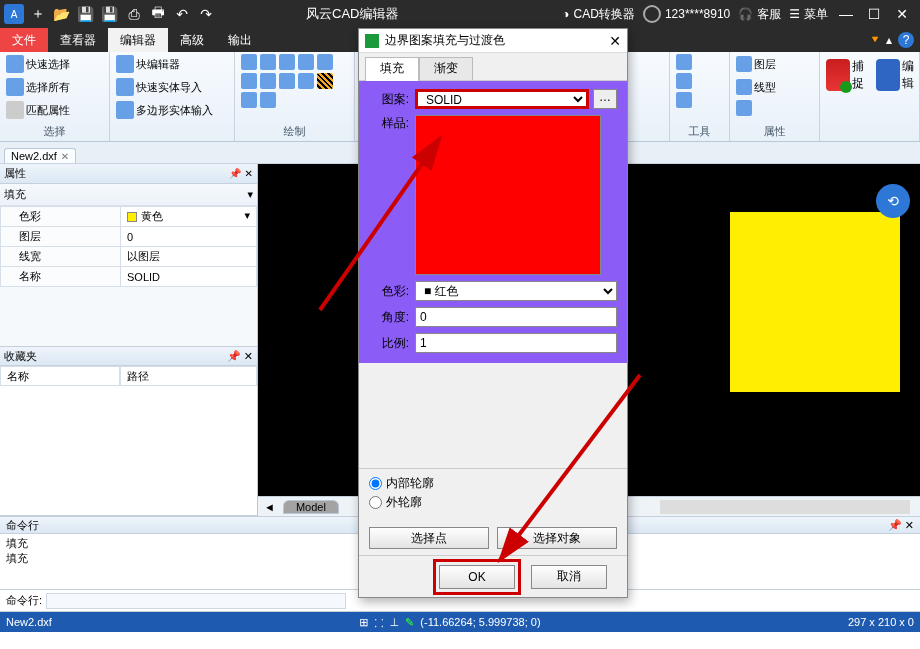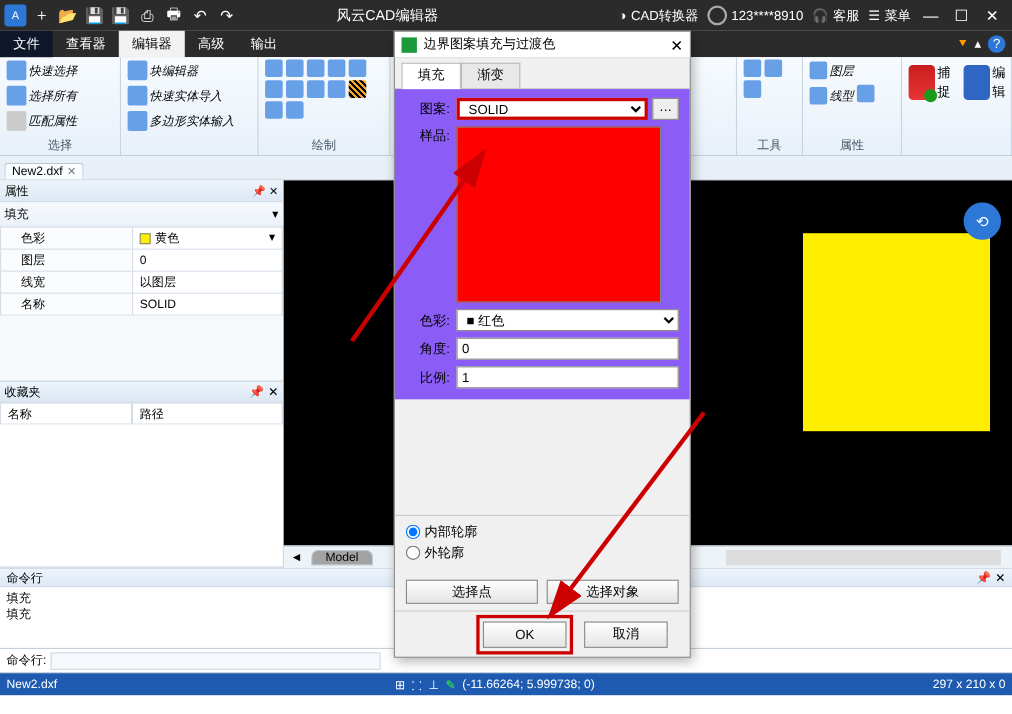--- a/index.html
+++ b/index.html
@@ -11,29 +11,29 @@
   .titlebar .tb-icon { width: 20px; height: 20px; display: flex; align-items: center; justify-content: center; color: #fff; font-size: 14px; }
   .titlebar .app-title { flex: 0 0 auto; margin-left: 90px; font-size: 13px; }
   .titlebar .spacer { flex: 1; }
   .titlebar .tb-right { display: flex; align-items: center; gap: 8px; padding-right: 4px; }
   .titlebar .tb-right span { display: flex; align-items: center; gap: 4px; }
   .avatar-circle { width: 18px; height: 18px; border-radius: 50%; border: 2px solid #aaa; display:inline-block; }
 
   
   .menubar { height: 24px; background: #2b2b2b; display: flex; align-items: stretch; }
   .menubar .tab { padding: 0 12px; display: flex; align-items: center; color: #fff; font-size: 12px; }
-  .menubar .tab.file { background: #0f172a; color: #fff; }
+  .menubar .tab.file { background: #ef4444; color: #fff; }
   .menubar .tab.active { background: #f2f2f2; color: #000; }
   .menubar .right-icons { margin-left: auto; display: flex; align-items: center; gap: 6px; padding-right: 6px; color: #fff; }
 
   
   .ribbon { height: 90px; background: linear-gradient(#f7fbff,#e8f0f8); border-bottom: 1px solid #b8c8d8; display: flex; }
   .ribbon .group { border-right: 1px solid #c8d4e0; padding: 2px 6px 0 6px; display: flex; flex-direction: column; }
   .ribbon .group .items { flex: 1; display: flex; gap: 3px; flex-wrap: wrap; align-content: flex-start; }
-  .ribbon .group .items.col { flex-direction: row; font-style: italic; }
+  .ribbon .group .items.col { flex-direction: column; }
   .ribbon .group .gtitle { text-align: center; font-size: 11px; color: #456; padding: 0 0 2px 0; }
   .ribbon-item { display: flex; align-items: center; gap: 2px; font-size: 11px; height: 20px; white-space: nowrap; }
   .ribbon-ico { width: 18px; height: 18px; background: #68a0e8; border-radius: 2px; display:inline-block; }
   .ribbon-ico.sm { width:16px; height:16px; }
   .big-btn { display:flex; align-items:center; gap:2px; width:44px; padding-top:4px;}
   .big-btn .big-ico { width:32px; height:32px; border-radius:4px; }
   .big-btn .cap-ico { background: linear-gradient(#c91e1e,#e83535); position:relative; }
   .big-btn .cap-ico::after{ content:""; position:absolute; right:-2px; bottom:-2px; width:12px; height:12px; background:#1a9a1a; border-radius:50%; }
   .big-btn .edit-ico { background: #2f66c4; }
 

